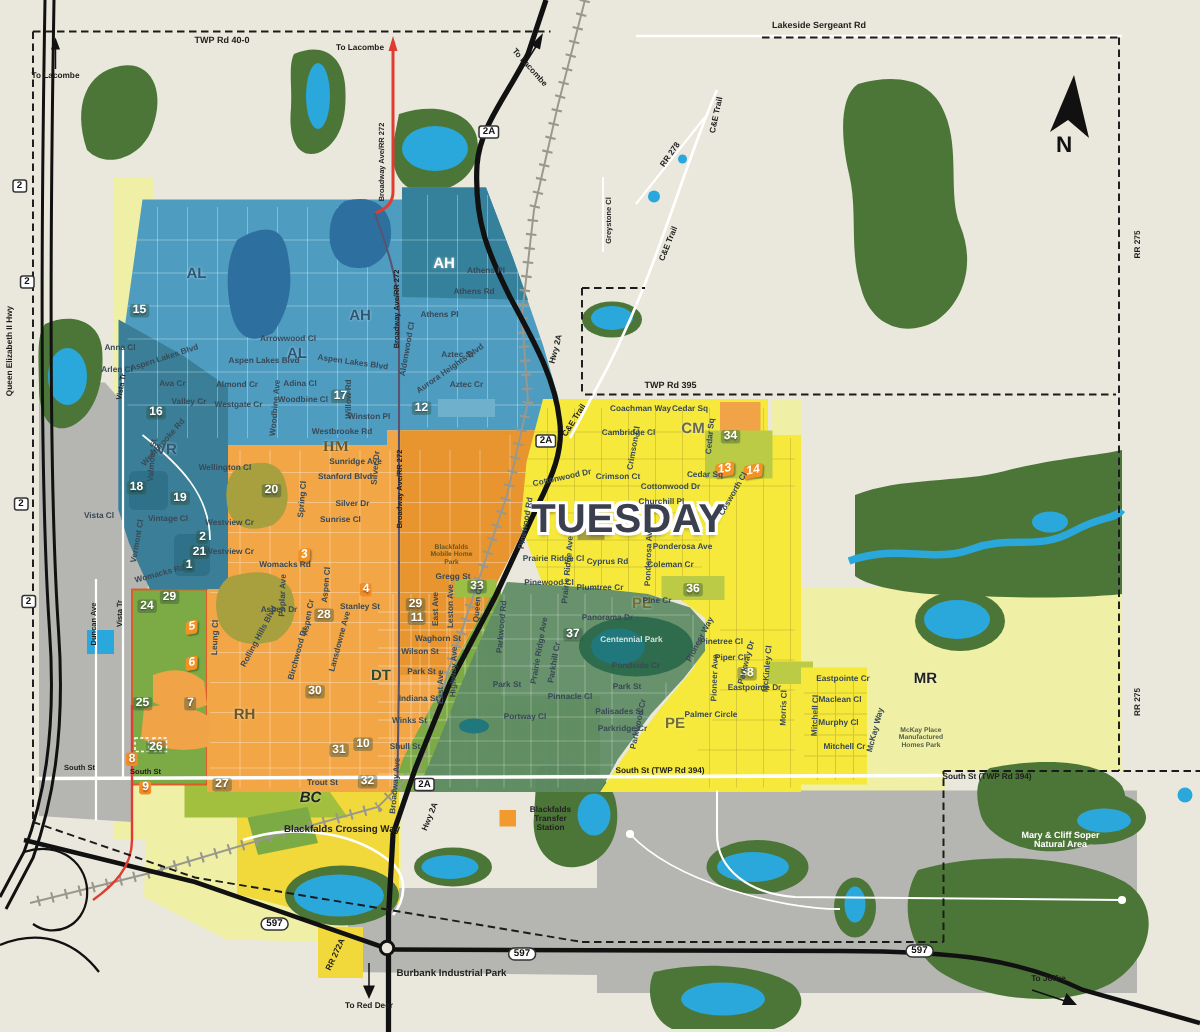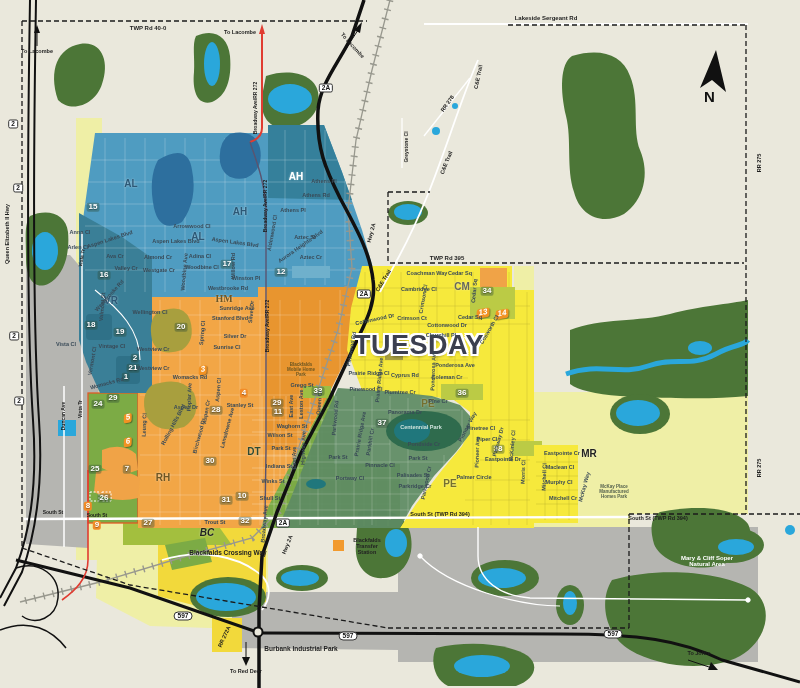--- a/index.html
+++ b/index.html
@@ -231,21 +231,21 @@
       <span class="lbl zcode" style="left: 240px; top: 212px; transform: translate(-50%, -50%);">AH</span>
       <span class="lbl zcode" style="left: 198px; top: 237px; transform: translate(-50%, -50%);">AL</span>
       <span class="lbl zcode" style="left: 111px; top: 301px; transform: translate(-50%, -50%);">VR</span>
       <span class="lbl zcode" style="left: 224px; top: 299px; transform: translate(-50%, -50%); color: rgb(110, 86, 35); font-family: Liberation Serif, serif;">HM</span>
       <span class="lbl zcode" style="left: 254px; top: 452px; transform: translate(-50%, -50%); color: rgb(46, 74, 51);">DT</span>
       <span class="lbl zcode" style="left: 163px; top: 478px; transform: translate(-50%, -50%); color: rgb(110, 86, 35);">RH</span>
       <span class="lbl zcode" style="left: 207px; top: 533px; transform: translate(-50%, -50%); color: rgb(34, 34, 34); font-style: italic;">BC</span>
       <span class="lbl zcode" style="left: 462px; top: 287px; transform: translate(-50%, -50%); color: rgb(102, 103, 91);">CM</span>
       <span class="lbl zcode" style="left: 428px; top: 404px; transform: translate(-50%, -50%); color: rgb(116, 112, 47);">PE</span>
       <span class="lbl zcode" style="left: 450px; top: 484px; transform: translate(-50%, -50%); color: rgb(116, 112, 47);">PE</span>
-      <span class="lbl zcode" style="left: 589px; top: 454px; transform: translate(-50%, -50%); color: rgb(34, 34, 34);">MR</span>
+      <span class="lbl zcode" style="left: 617px; top: 454px; transform: translate(-50%, -50%); color: rgb(34, 34, 34);">MR</span>
       <span class="lbl badge" style="left: 93px; top: 207px; transform: translate(-50%, -50%);">15</span>
       <span class="lbl badge" style="left: 104px; top: 275px; transform: translate(-50%, -50%);">16</span>
       <span class="lbl badge" style="left: 227px; top: 264px; transform: translate(-50%, -50%);">17</span>
       <span class="lbl badge" style="left: 281px; top: 272px; transform: translate(-50%, -50%);">12</span>
       <span class="lbl badge" style="left: 91px; top: 325px; transform: translate(-50%, -50%);">18</span>
       <span class="lbl badge" style="left: 120px; top: 332px; transform: translate(-50%, -50%);">19</span>
       <span class="lbl badge" style="left: 181px; top: 327px; transform: translate(-50%, -50%);">20</span>
       <span class="lbl badge" style="left: 135px; top: 358px; transform: translate(-50%, -50%);">2</span>
       <span class="lbl badge" style="left: 133px; top: 368px; transform: translate(-50%, -50%);">21</span>
       <span class="lbl badge" style="left: 126px; top: 377px; transform: translate(-50%, -50%);">1</span>

